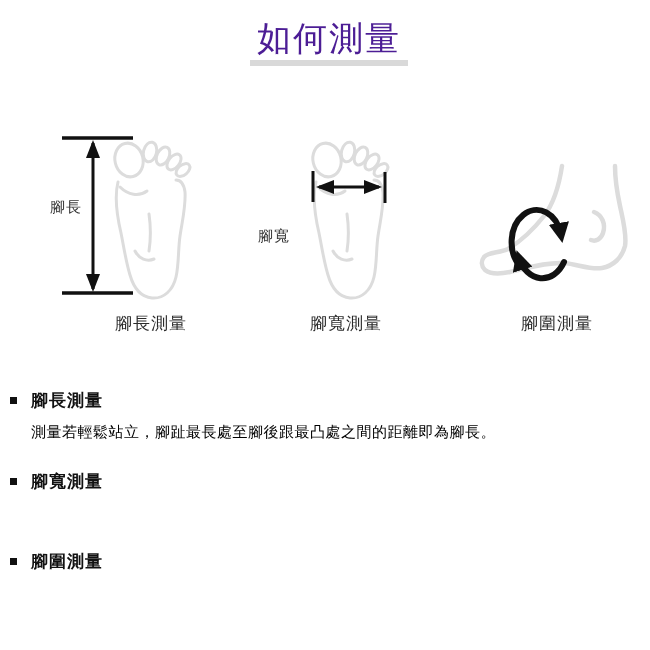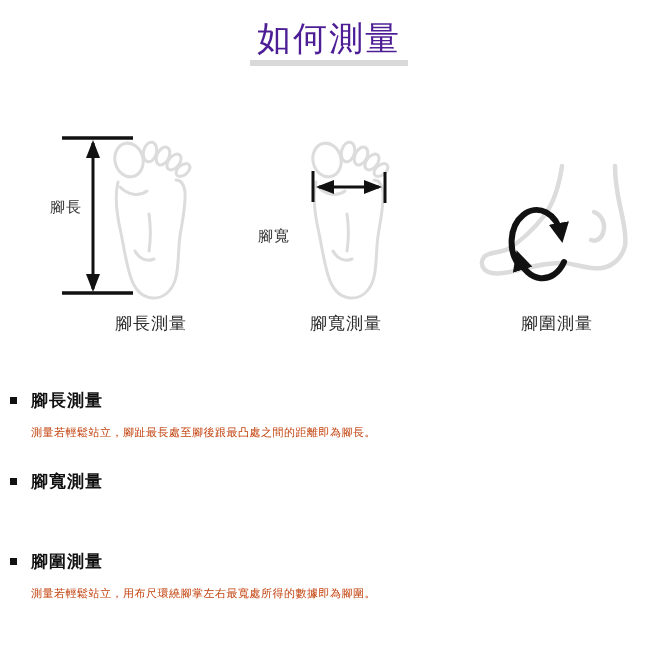--- a/index.html
+++ b/index.html
@@ -34,21 +34,21 @@
   
   .section{left:10px;width:630px;}
   .section-head{display:flex;align-items:center;}
   .bullet{
     width:7px;height:7px;background:#111;flex:0 0 auto;margin-right:14px;
   }
   .section h3{
     margin:0;font-size:17px;font-weight:700;color:#111;letter-spacing:1px;
   }
   .section p{
-    margin:10px 0 0 21px;font-size:11px;line-height:20px;color:#c2410c;
+    margin:10px 0 0 21px;font-size:15px;line-height:20px;color:#000000;
     letter-spacing:0.5px;
   }
   .sec-1{top:389px;}
   .sec-2{top:470px;}
   .sec-3{top:550px;}
 </style>
 </head>
 <body>
 
 <svg class="abs diagram-svg" width="650" height="360" viewBox="0 0 650 360">
@@ -126,14 +126,13 @@
     <span class="bullet"></span>
     <h3>腳寬測量</h3>
   </div>
 </div>
 
 <div class="abs section sec-3">
   <div class="section-head">
     <span class="bullet"></span>
     <h3>腳圍測量</h3>
   </div>
-  <p>測量若輕鬆站立，用布尺環繞腳掌左右最寬處所得的數據即為腳圍。</p>
 </div>
 
 </body></html>

